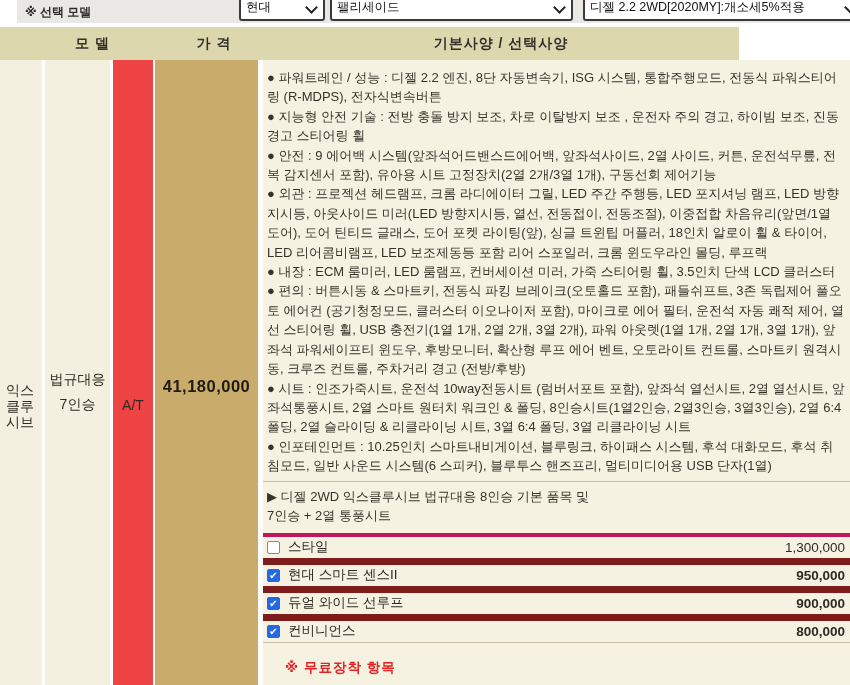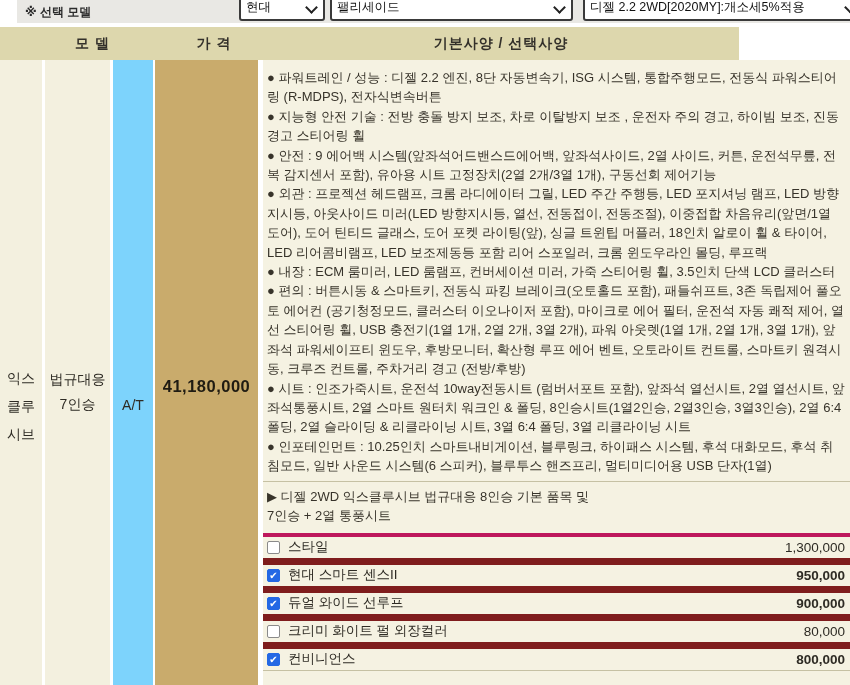--- a/index.html
+++ b/index.html
@@ -43,23 +43,23 @@
   .h-model{left:0;width:185px;}
   .h-price{left:155px;width:118px;}
   .h-specs{left:263px;width:476px;}
   
   .bcell{
     position:absolute;top:60px;height:625px;box-sizing:border-box;
     display:flex;flex-direction:column;align-items:center;justify-content:center;
   }
   .col-trim{left:0;width:42px;background:#f3f0df;padding-top:66px;}
   .col-reg{left:45px;width:65px;background:#f3f0df;padding-top:38px;}
-  .col-trans{left:113px;width:40px;background:#7dd3fc;padding-top:66px;}
+  .col-trans{left:113px;width:40px;background:#ef4444;padding-top:66px;}
   .col-price{left:155px;width:103px;background:#c9ab6c;padding-top:27px;align-items:center;}
-  .col-trim .txt{font-size:14px;line-height:28px;word-break:break-all;text-align:center;width:30px;color:#2e2b24;}
+  .col-trim .txt{font-size:14px;line-height:16px;word-break:break-all;width:30px;color:#2e2b24;}
   .col-reg .txt, .col-trans .txt{font-size:14px;line-height:25px;text-align:center;color:#2e2b24;}
   .col-price .txt{font-size:16.5px;font-weight:bold;letter-spacing:0.5px;color:#1f1b12;}
   .col-content{
     left:263px;width:587px;background:#f5f2e2;
     display:block;align-items:initial;justify-content:initial;
   }
   
   .specs{padding:8px 5px 5px 4px;}
   .specs p{margin:0;font-size:13px;line-height:19.4px;color:#37332a;}
   .base-note{
@@ -153,25 +153,20 @@
     <div class="opt-row checked">
       <span class="checkbox"></span>
       <span class="opt-label">현대 스마트 센스II</span>
       <span class="opt-price">950,000</span>
     </div>
     <div class="opt-row checked">
       <span class="checkbox"></span>
       <span class="opt-label">듀얼 와이드 선루프</span>
       <span class="opt-price">900,000</span>
     </div>
-    <div class="opt-row">
-      <span class="checkbox"></span>
-      <span class="opt-label">크리미 화이트 펄 외장컬러</span>
-      <span class="opt-price">80,000</span>
-    </div>
     <div class="opt-row checked">
       <span class="checkbox"></span>
       <span class="opt-label">컨비니언스</span>
       <span class="opt-price">800,000</span>
     </div>
   </div>
 
   <div class="free">
     <div class="free-title">※ 무료장착 항목</div>
 

